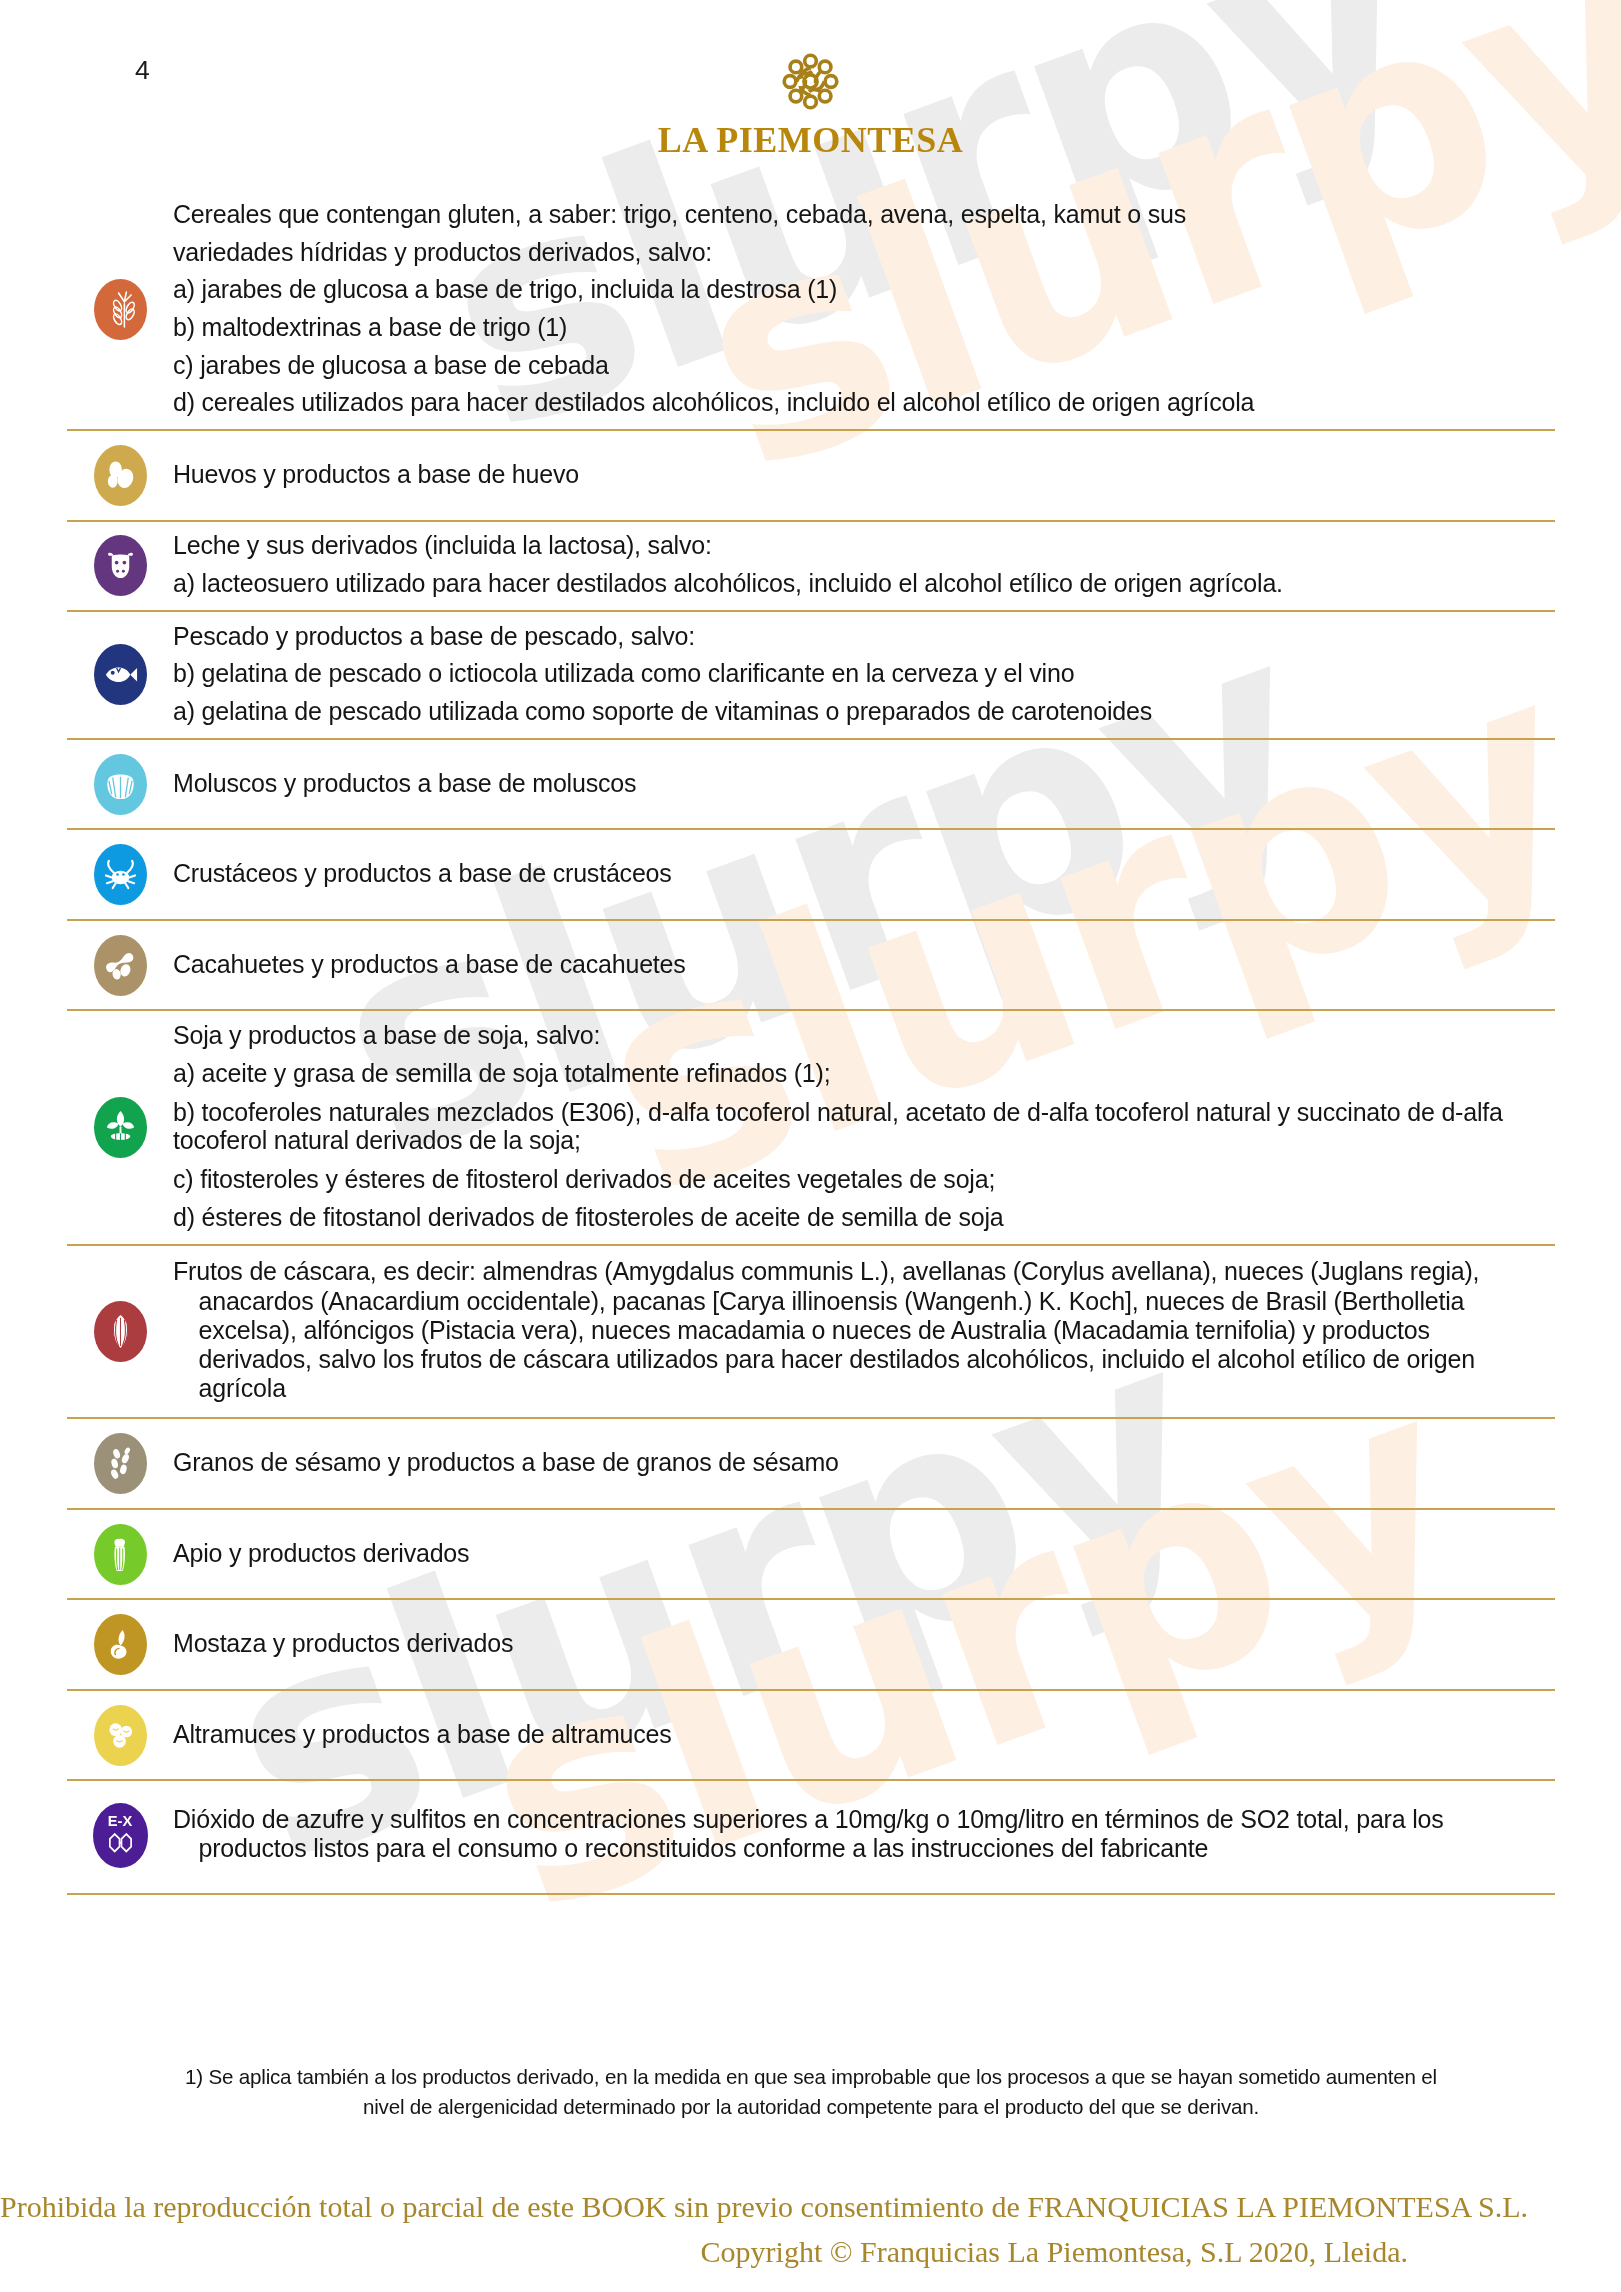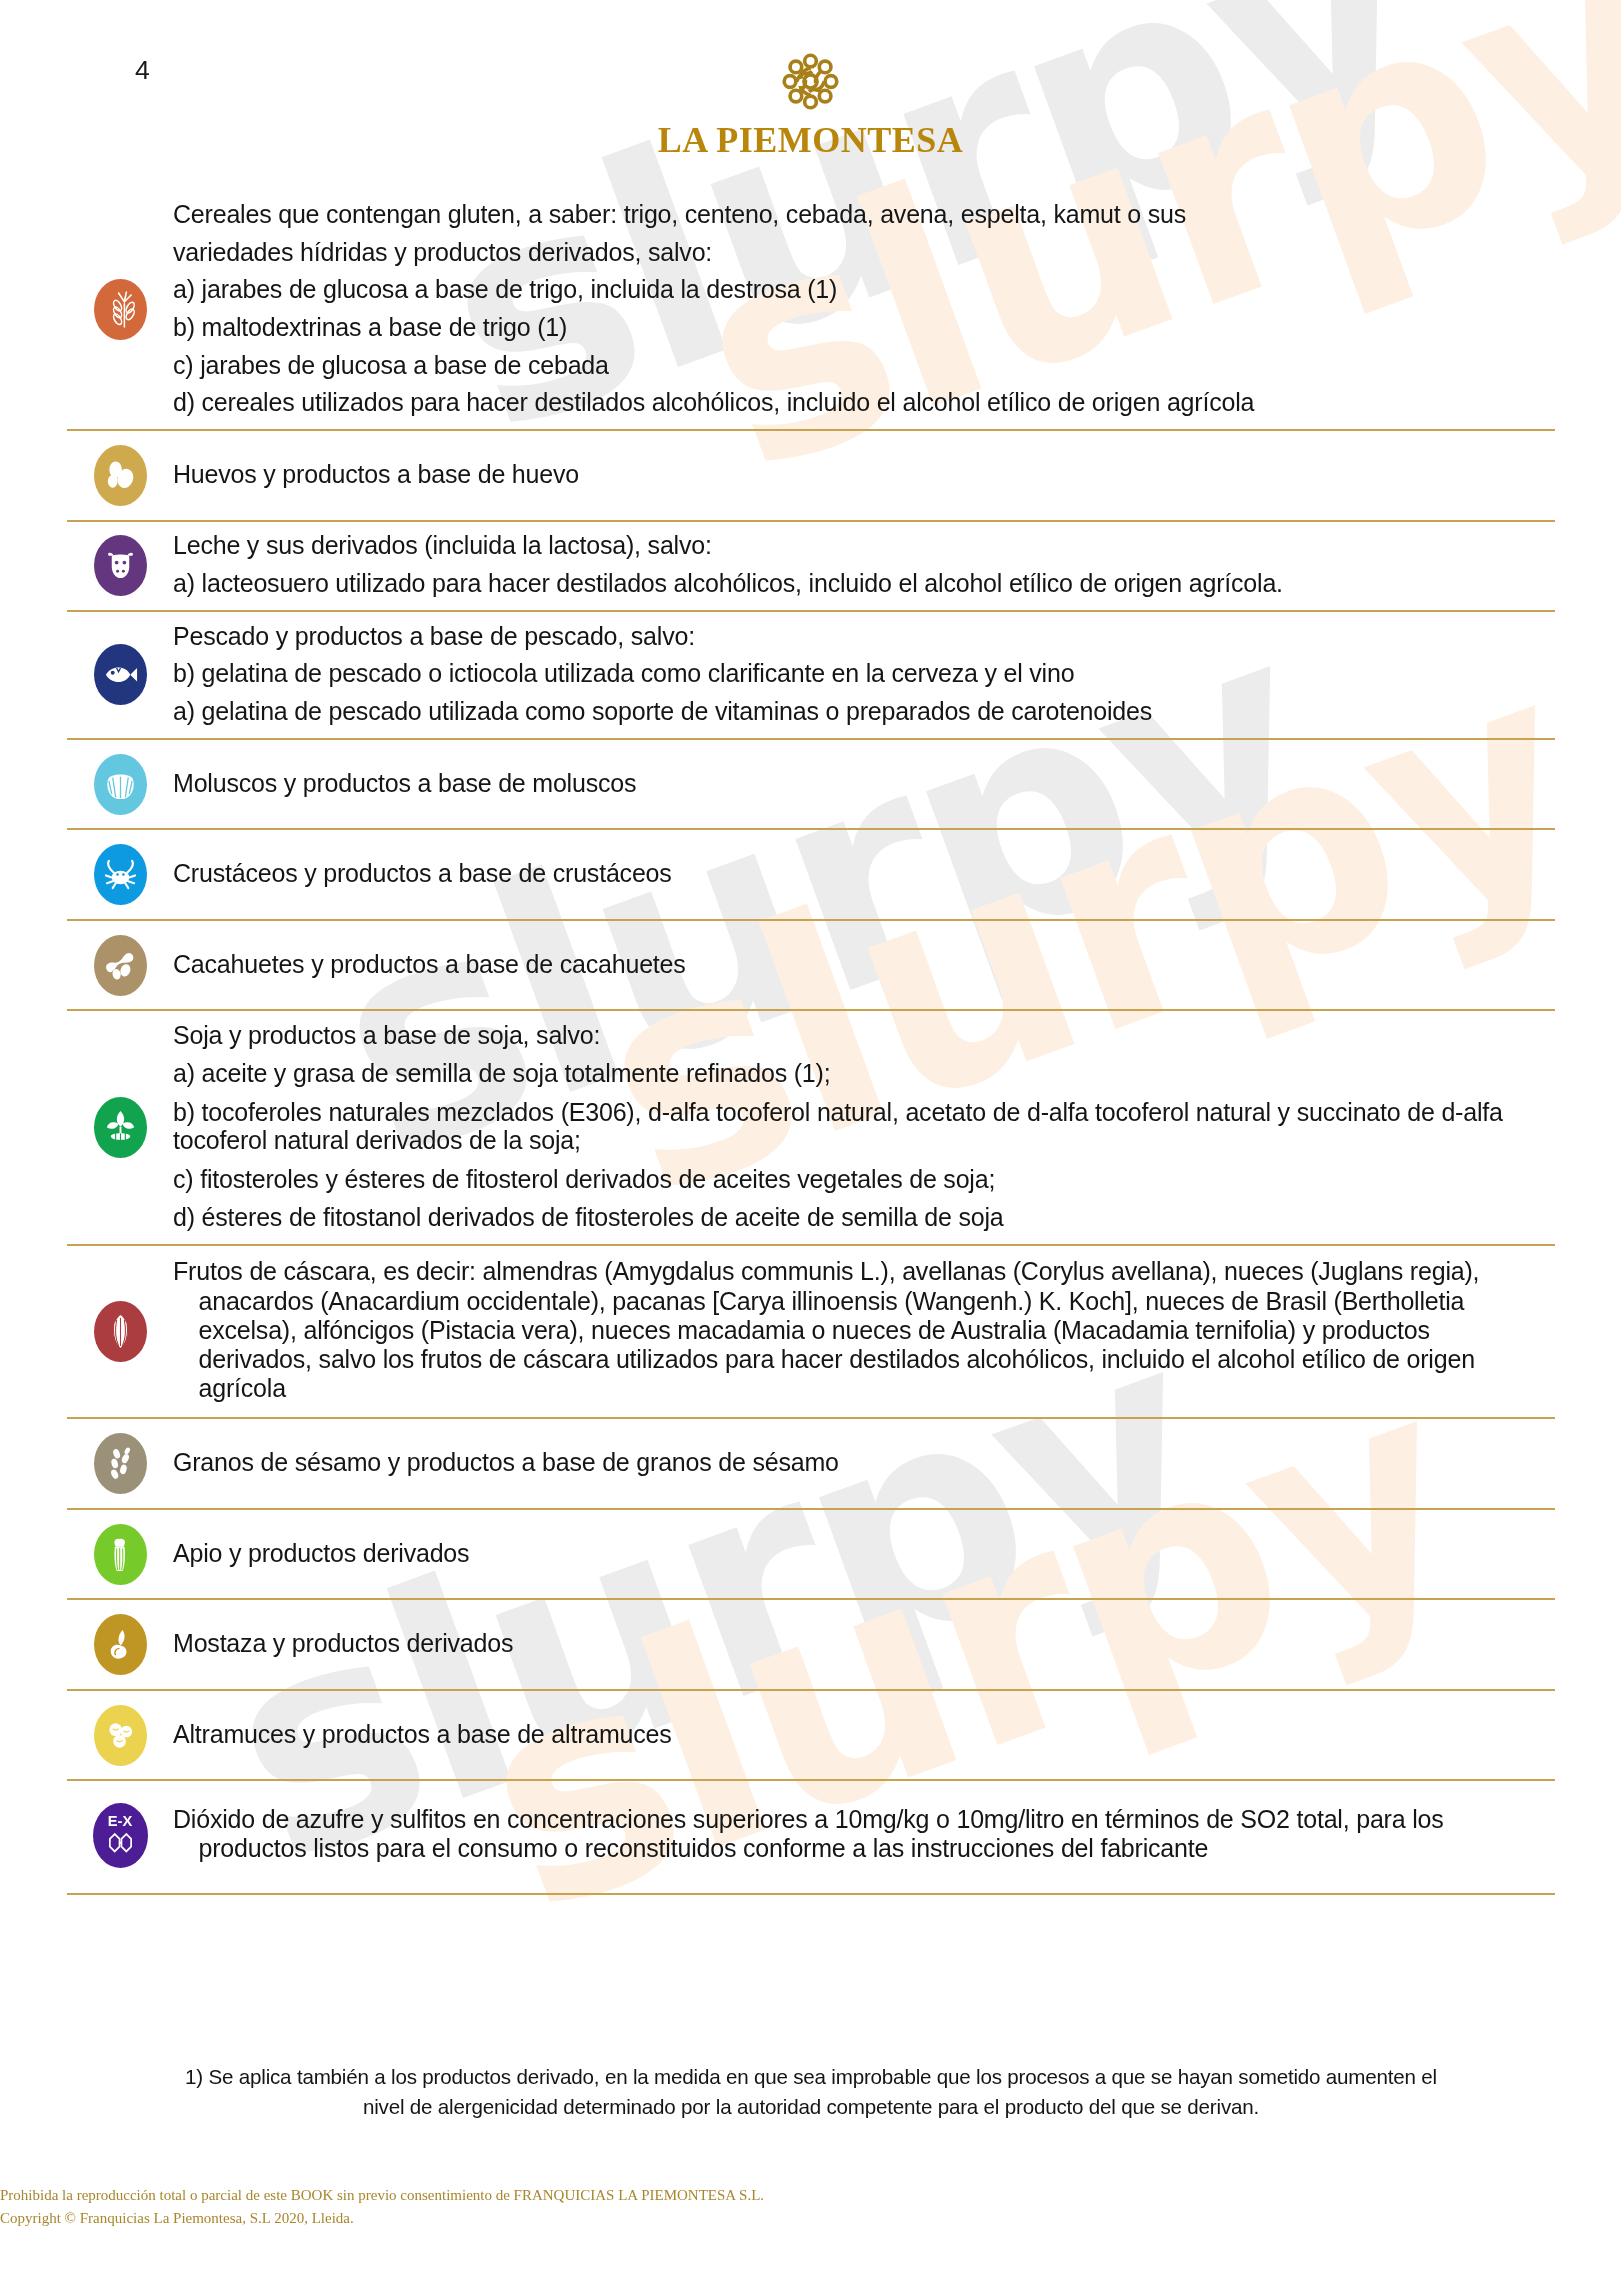--- a/index.html
+++ b/index.html
@@ -186,23 +186,23 @@
     line-height: 1.45;
     letter-spacing: -0.2px;
   }
 
   
   .footer {
     position: absolute;
     top: 2184px;
     left: 0;
     width: 1408px;
-    text-align: left;
+    text-align: right;
     font-family: "Liberation Serif", serif;
-    font-size: 15px;
+    font-size: 30px;
     color: #a8862c;
     line-height: 1.5;
   }
   .footer div { white-space: nowrap; }
 </style>
 </head>
 <body>
 
 <div class="watermark">
   <div class="wm-word wm-a">slurpy</div>

